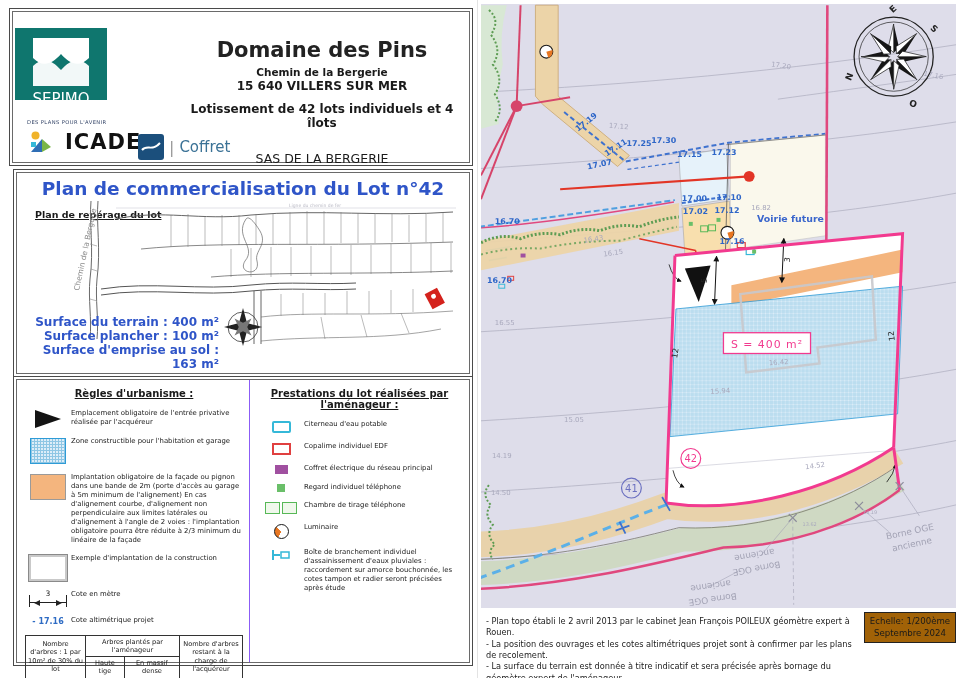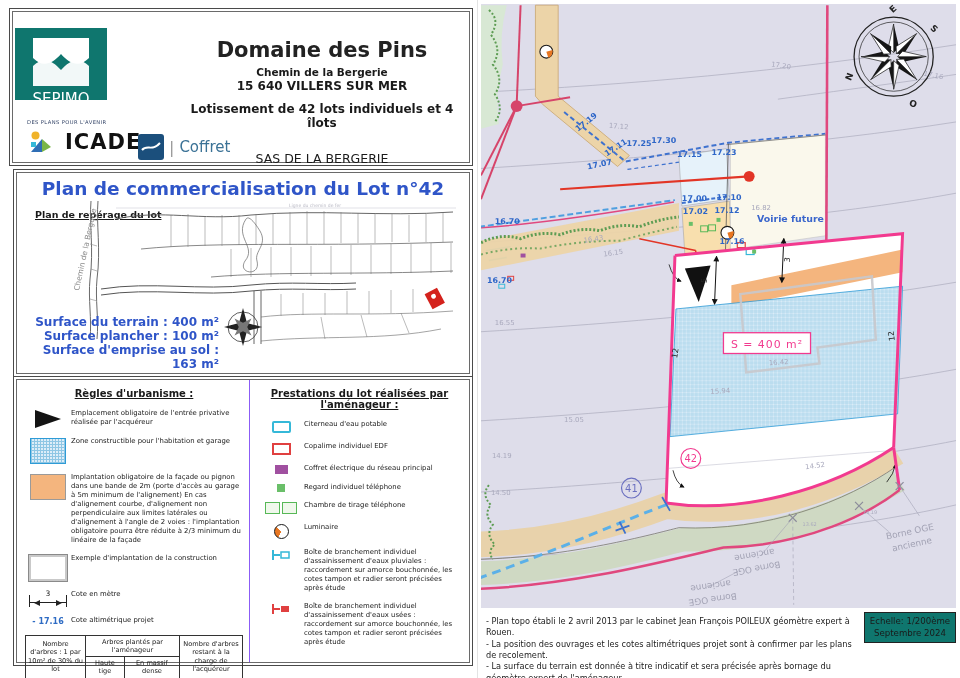--- a/index.html
+++ b/index.html
@@ -67,21 +67,21 @@
   .borne{fill:#a2a2b4;font-size:9px;}
   .dim{fill:#222;font-size:8px;}
   .lotn-p{fill:#f23a8f;font-size:10px;}
   .lotn-b{fill:#6a6fc0;font-size:10px;}
   .area-t{fill:#f23a8f;font-size:11px;letter-spacing:1px;}
   .cp-l{fill:#222;font-size:9px;font-weight:bold;}
   .inset-lbl{fill:#8a8a8a;font-size:7.5px;}
   .inset-note{fill:#b9b9c4;font-size:4.5px;}
   
   .notes{position:absolute;left:486px;top:616px;font-size:8.2px;line-height:1.38;color:#1c1c1c;width:370px;}
-  .scalebox{position:absolute;left:864px;top:612px;width:90px;border:1.3px solid #222;text-align:center;font-size:8.6px;padding:2px 0;background:#0f766e;line-height:1.45;}
+  .scalebox{position:absolute;left:864px;top:612px;width:90px;border:1.3px solid #222;text-align:center;font-size:8.6px;padding:2px 0;background:#a16207;line-height:1.45;}
   .page-split{position:absolute;left:477px;top:0;width:1px;height:678px;background:#e3e3e3;}
 </style>
 </head>
 <body>
 
 <div class="page-split"></div>
 
 <div class="dbox" style="left:9px;top:8px;width:458px;height:152px;">
   <div class="dbox-inner">
     <div class="sepimo-sq">
@@ -273,29 +273,20 @@
             <div class="leg-tx">Luminaire</div>
           </div>
           <div class="leg-row">
             <div class="leg-ic">
               <svg width="20" height="12" viewBox="0 0 20 12">
                 <path d="M2,1 V11 M2,6 H9" stroke="#35b8d8" stroke-width="2" fill="none"></path>
                 <rect x="10" y="3" width="8" height="6" fill="none" stroke="#35b8d8" stroke-width="1.5"></rect>
               </svg>
             </div>
             <div class="leg-tx">Boîte de branchement individuel d'assainissement d'eaux pluviales : raccordement sur amorce bouchonnée, les cotes tampon et radier seront précisées après étude</div>
-          </div>
-          <div class="leg-row">
-            <div class="leg-ic">
-              <svg width="20" height="12" viewBox="0 0 20 12">
-                <path d="M2,1 V11 M2,6 H9" stroke="#e04040" stroke-width="2" fill="none"></path>
-                <rect x="10" y="3" width="8" height="6" fill="#e04040"></rect>
-              </svg>
-            </div>
-            <div class="leg-tx">Boîte de branchement individuel d'assainissement d'eaux usées : raccordement sur amorce bouchonnée, les cotes tampon et radier seront précisées après étude</div>
           </div>
         </div>
     </div>
   </div>
 </div>
 
 <div id="map-wrap">
 <svg width="475" height="604" viewBox="0 0 480 608">
   <defs>
     <pattern id="hatch" width="4" height="4" patternUnits="userSpaceOnUse">

